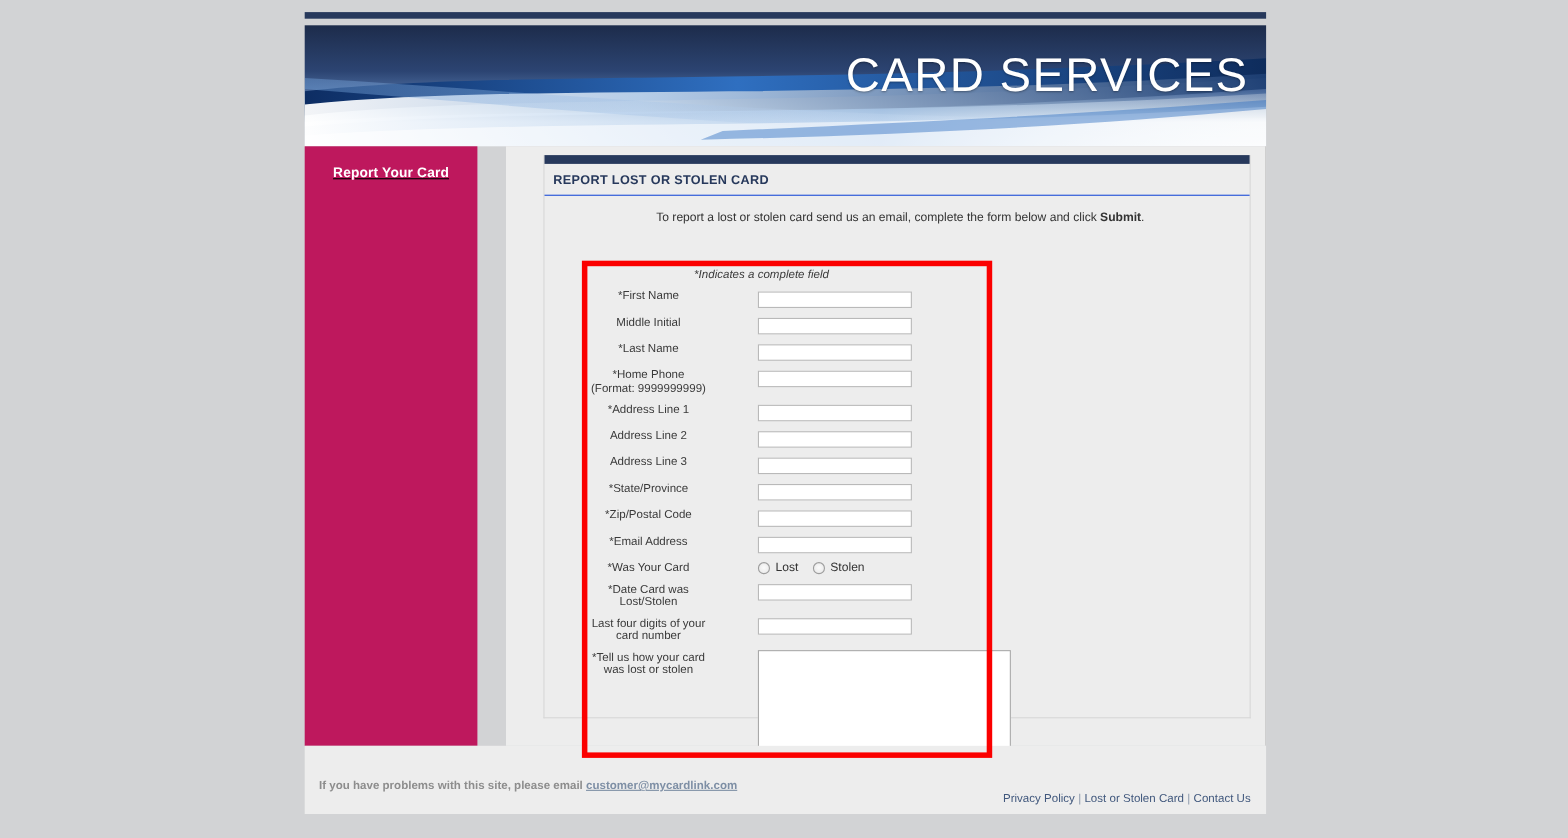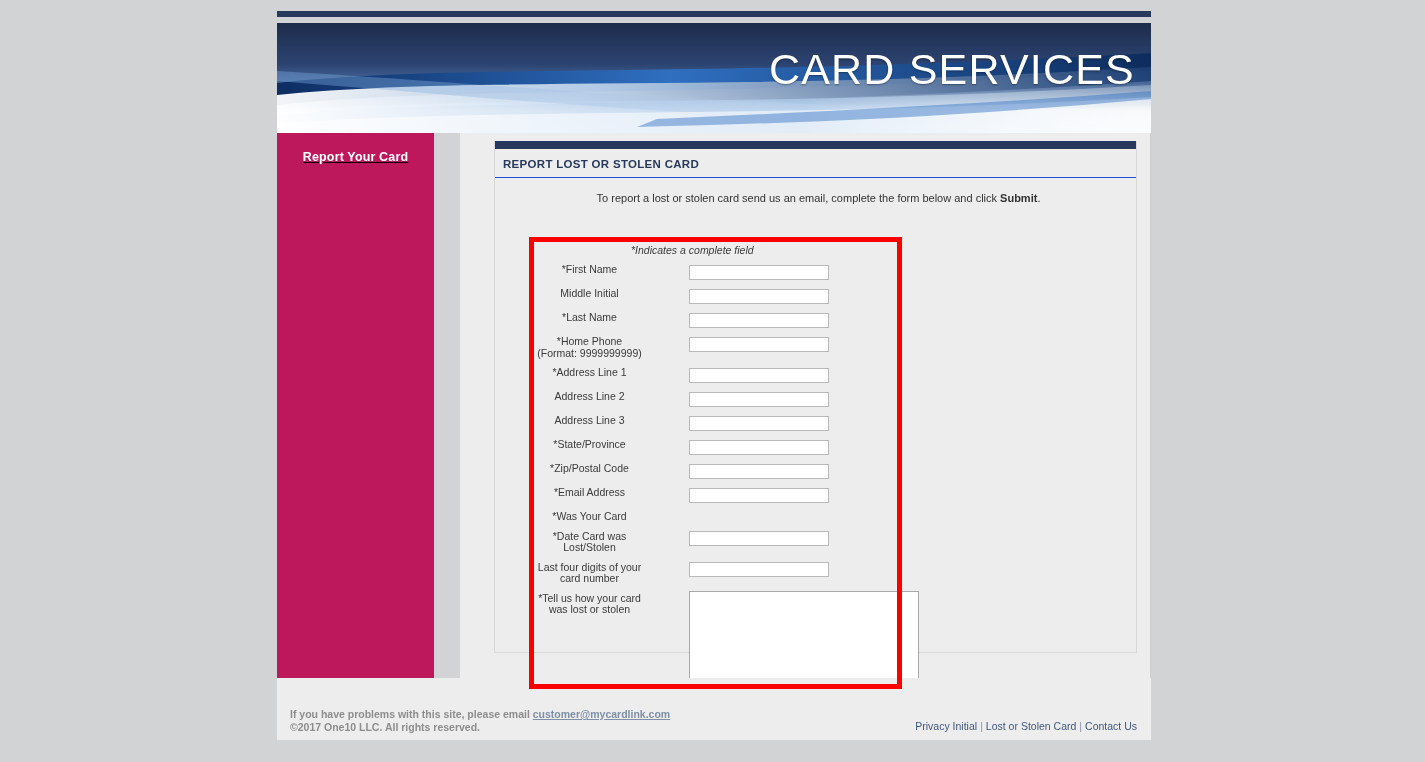--- a/index.html
+++ b/index.html
@@ -369,20 +369,28 @@
             </div>
             <div class="fctl">
               <input class="tinput" type="text" placeholder="" style="">
             </div>
           </div>
 
           <div class="frow">
             <div class="flabel">
               <span>*Was Your Card</span>
             </div>
+            <div class="fctl">
+              <div class="radios">
+                <span class="radio-dot"></span>
+                <span class="radio-lbl">Lost</span>
+                <span class="radio-dot"></span>
+                <span class="radio-lbl">Stolen</span>
+              </div>
+            </div>
           </div>
 
           <div class="frow">
             <div class="flabel">
               <span>*Date Card was</span>
               <span>Lost/Stolen</span>
             </div>
             <div class="fctl">
               <input class="tinput" type="text" placeholder="" style="">
             </div>
@@ -412,20 +420,19 @@
           </div>
 
         </div>
       </div>
     </div>
   </div>
 
   <div class="footer">
     <div class="footer-left">
       <div><span>If you have problems with this site, please email </span><a href="#">customer@mycardlink.com</a></div>
-      <div>©2017 One10 LLC. All rights reserved.</div>
     </div>
     <div class="footer-right">
-      <a href="#">Privacy Initial</a><span class="footer-sep">|</span><a href="#">Lost or Stolen Card</a><span class="footer-sep">|</span><a href="#">Contact Us</a>
+      <a href="#">Privacy Policy</a><span class="footer-sep">|</span><a href="#">Lost or Stolen Card</a><span class="footer-sep">|</span><a href="#">Contact Us</a>
     </div>
   </div>
 
 </div>
 
 </body></html>

